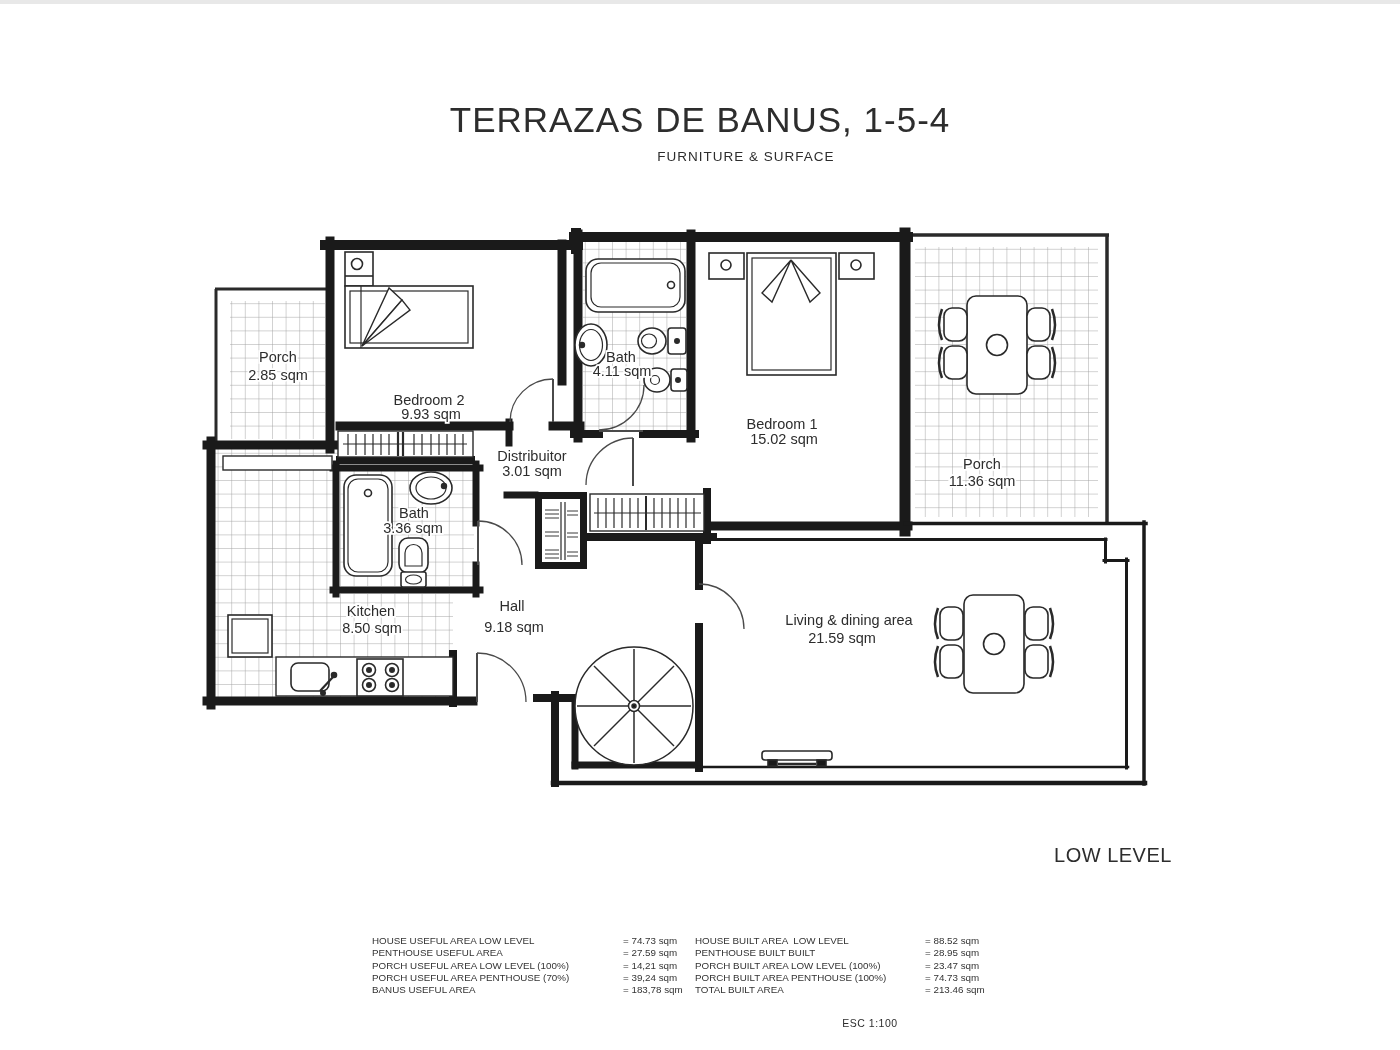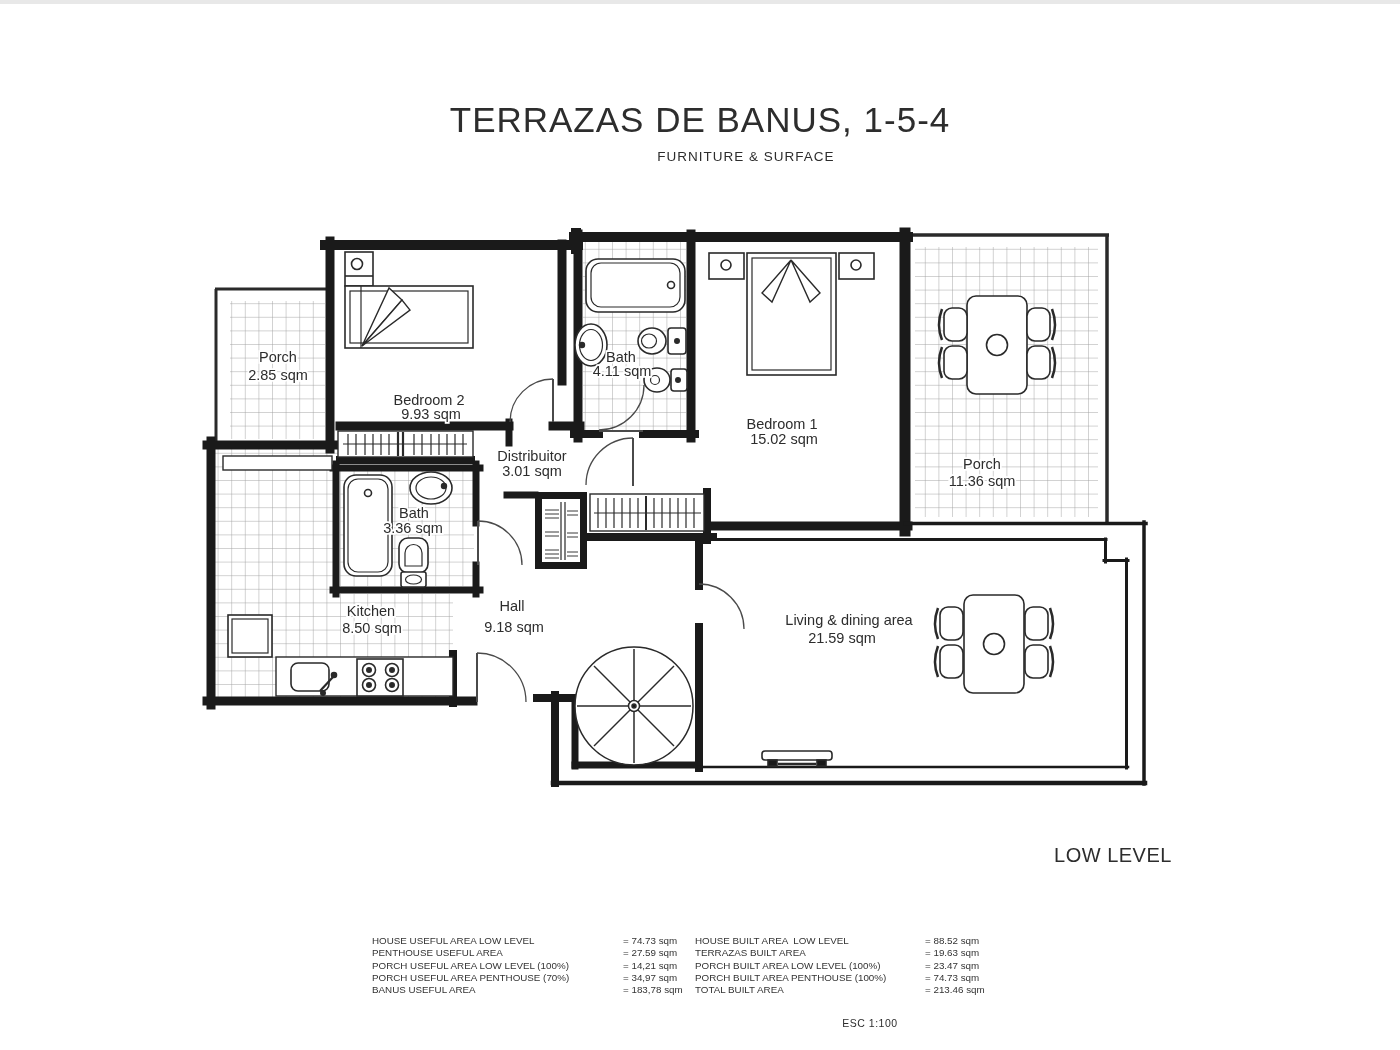--- a/index.html
+++ b/index.html
@@ -397,25 +397,25 @@
     </g>
   </g>
 </svg>
 
 
 <div class="area-table">
   <div class="tbl tbl-useful">
     <div class="row"><span class="lbl">HOUSE USEFUL AREA LOW LEVEL</span><span class="val">= 74.73 sqm</span></div>
     <div class="row"><span class="lbl">PENTHOUSE USEFUL AREA</span><span class="val">= 27.59 sqm</span></div>
     <div class="row"><span class="lbl">PORCH USEFUL AREA LOW LEVEL (100%)</span><span class="val">= 14,21 sqm</span></div>
-    <div class="row"><span class="lbl">PORCH USEFUL AREA PENTHOUSE (70%)</span><span class="val">= 34,97 sqm</span></div>
+    <div class="row"><span class="lbl">PORCH USEFUL AREA PENTHOUSE (70%)</span><span class="val">= 39,24 sqm</span></div>
     <div class="row"><span class="lbl">BANUS USEFUL AREA</span><span class="val">= 183,78 sqm</span></div>
   </div>
   <div class="tbl tbl-built">
     <div class="row"><span class="lbl">HOUSE BUILT AREA  LOW LEVEL</span><span class="val">= 88.52 sqm</span></div>
-    <div class="row"><span class="lbl">TERRAZAS BUILT AREA</span><span class="val">= 19.63 sqm</span></div>
+    <div class="row"><span class="lbl">PENTHOUSE BUILT BUILT</span><span class="val">= 28.95 sqm</span></div>
     <div class="row"><span class="lbl">PORCH BUILT AREA LOW LEVEL (100%)</span><span class="val">= 23.47 sqm</span></div>
     <div class="row"><span class="lbl">PORCH BUILT AREA PENTHOUSE (100%)</span><span class="val">= 74.73 sqm</span></div>
     <div class="row"><span class="lbl">TOTAL BUILT AREA</span><span class="val">= 213.46 sqm</span></div>
   </div>
 </div>
 
 </div>
 
 </body></html>

